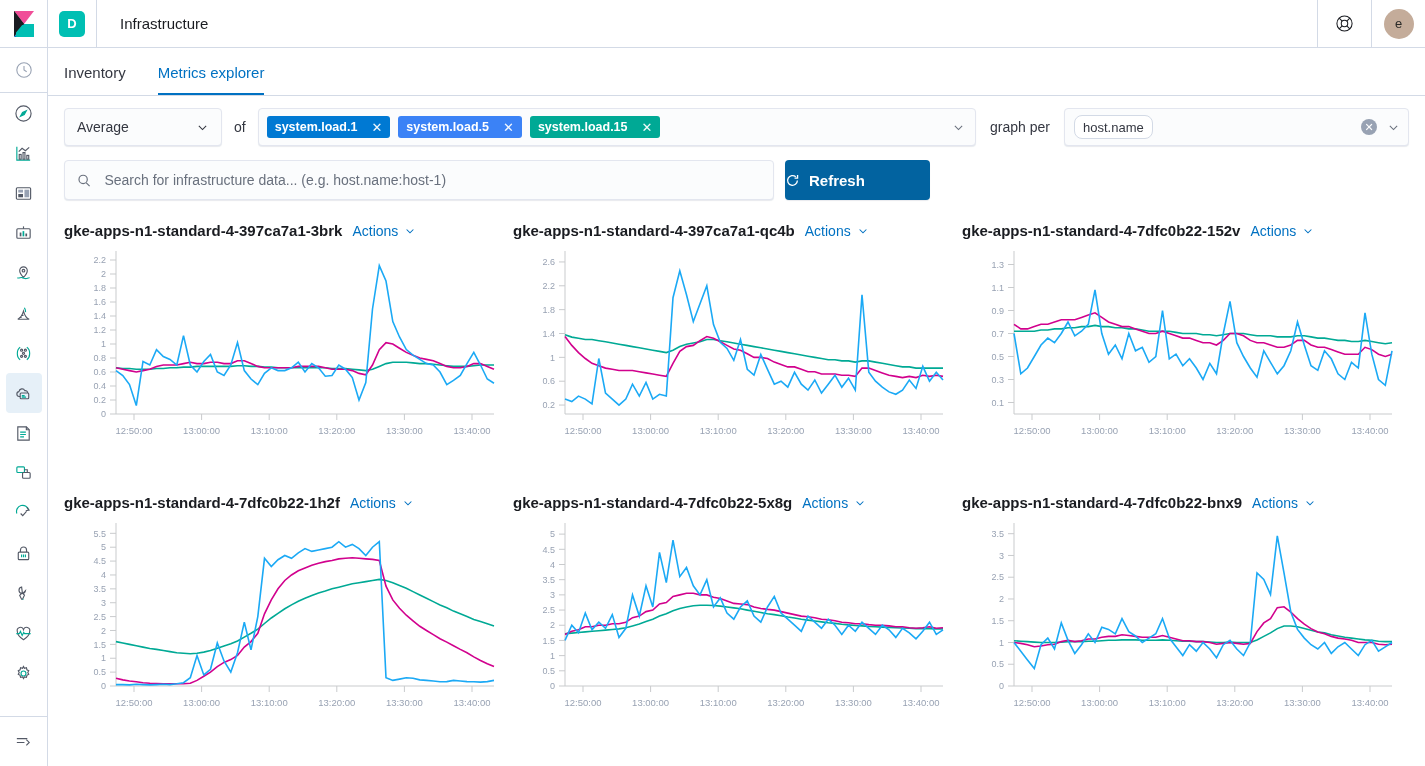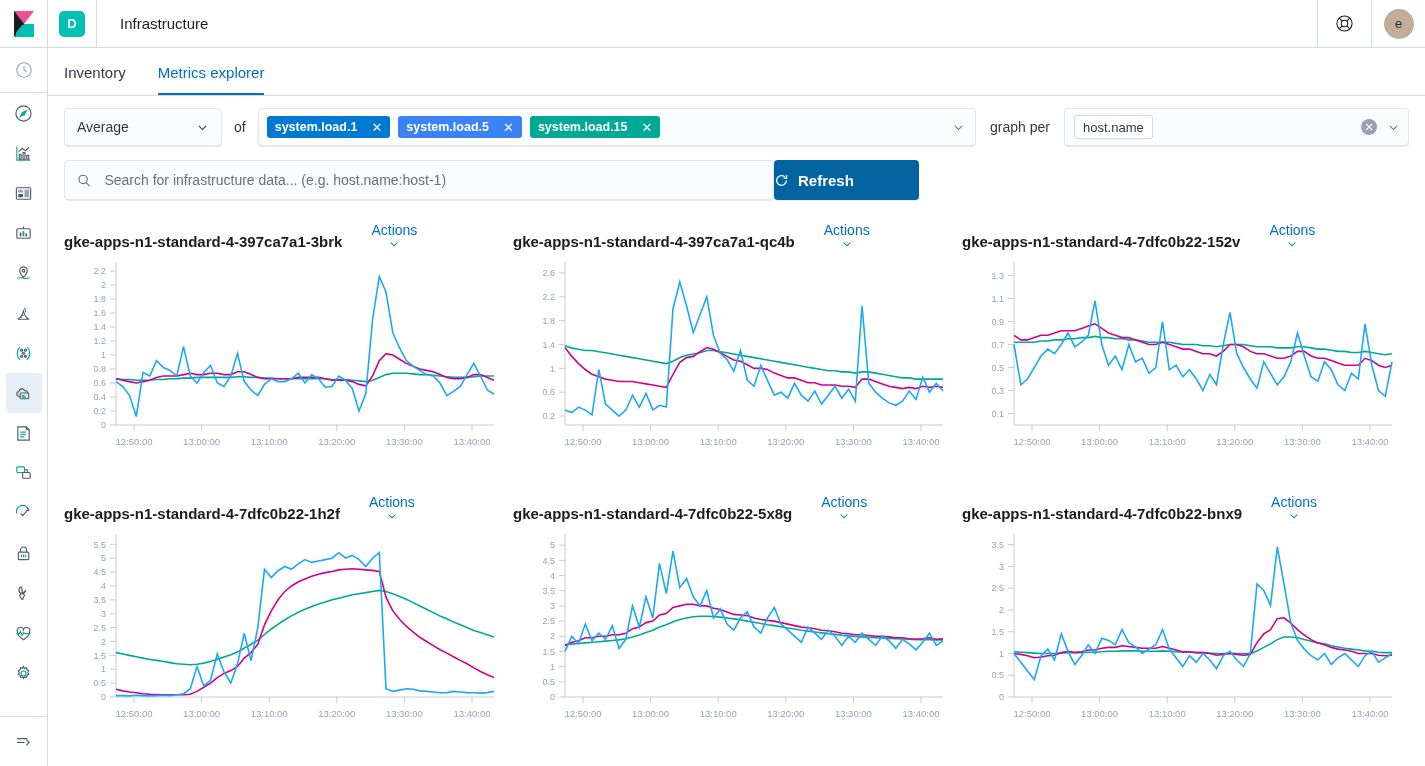--- a/index.html
+++ b/index.html
@@ -96,30 +96,30 @@
   .badge .x { font-weight:400; font-size:13px; opacity:.95; }
   .metric-chev { position:absolute; right:10px; }
   .lbl-graphper { font-size:14px; color:#343741; padding:0 14px; white-space:nowrap; }
   .groupby-box {
     width:345px; height:38px; border:1px solid #e3e6ef; border-radius:4px;
     background:#fbfcfd; display:flex; align-items:center; padding:0 9px; gap:6px;
     box-shadow:0 1px 1px -1px rgba(152,162,179,.2), 0 1px 1px 0 rgba(152,162,179,.2);
     position:relative;
   }
   .pill {
-    height:24px; border:1px solid #d3dae6; border-radius:3px; background:#fff;
+    height:24px; border:1px solid #d3dae6; border-radius:8px; background:#fff;
     font-size:13px; color:#343741; display:flex; align-items:center; padding:0 8px;
   }
   .gb-right { position:absolute; right:8px; display:flex; align-items:center; gap:10px; }
   .clear-circ {
     width:16px; height:16px; border-radius:50%; background:#98a2b3; color:#fff;
     font-size:11px; line-height:16px; text-align:center;
   }
 
-  .row2 { display:flex; align-items:center; margin-top:14px; }
+  .row2 { display:flex; align-items:center; gap:11px; margin-top:14px; }
   .search-box {
     width:710px; height:40px; border:1px solid #e3e6ef; border-radius:4px;
     background:#fbfcfd; display:flex; align-items:center; padding:0 12px; gap:11px;
     box-shadow:0 1px 1px -1px rgba(152,162,179,.2), 0 1px 1px 0 rgba(152,162,179,.2);
   }
   .search-box input {
     border:0; outline:0; background:transparent; font-size:14px; color:#343741;
     width:100%; font-family:"Liberation Sans", sans-serif;
   }
   .search-box input::placeholder { color:#69707d; }
@@ -144,21 +144,21 @@
   
   .grid {
     flex:1; padding:14px 16px 0 16px; display:grid;
     grid-template-columns:repeat(3,1fr); grid-template-rows:272px 272px;
     column-gap:2px; row-gap:0; overflow:hidden;
   }
   .card { display:flex; flex-direction:column; padding-top:8px; }
   .card-head { display:flex; align-items:flex-end; padding:0 0 4px 0; }
   .card-title { font-size:15px; font-weight:700; color:#1a1c21; }
   .card-actions {
-    font-size:14px; color:#0071c2; margin-left:29px; display:flex; align-items:center; flex-direction:column;
+    font-size:14px; color:#0071c2; margin-left:10px; display:flex; align-items:center; gap:6px;
   }
   .chart-wrap { flex:1; position:relative; }
   svg.chart { display:block; }
   .axis-line { stroke:#c9cbcd; stroke-width:1; fill:none; }
   .tick-line { stroke:#c9cbcd; stroke-width:1; }
   .tick-text { font-family:"Liberation Sans", sans-serif; font-size:9px; fill:#98a2b3; }
   .xtick-text { font-family:"Liberation Sans", sans-serif; font-size:9.5px; fill:#98a2b3; text-anchor:middle; }
   .series { fill:none; stroke-width:1.6; }
 </style>
 </head>

